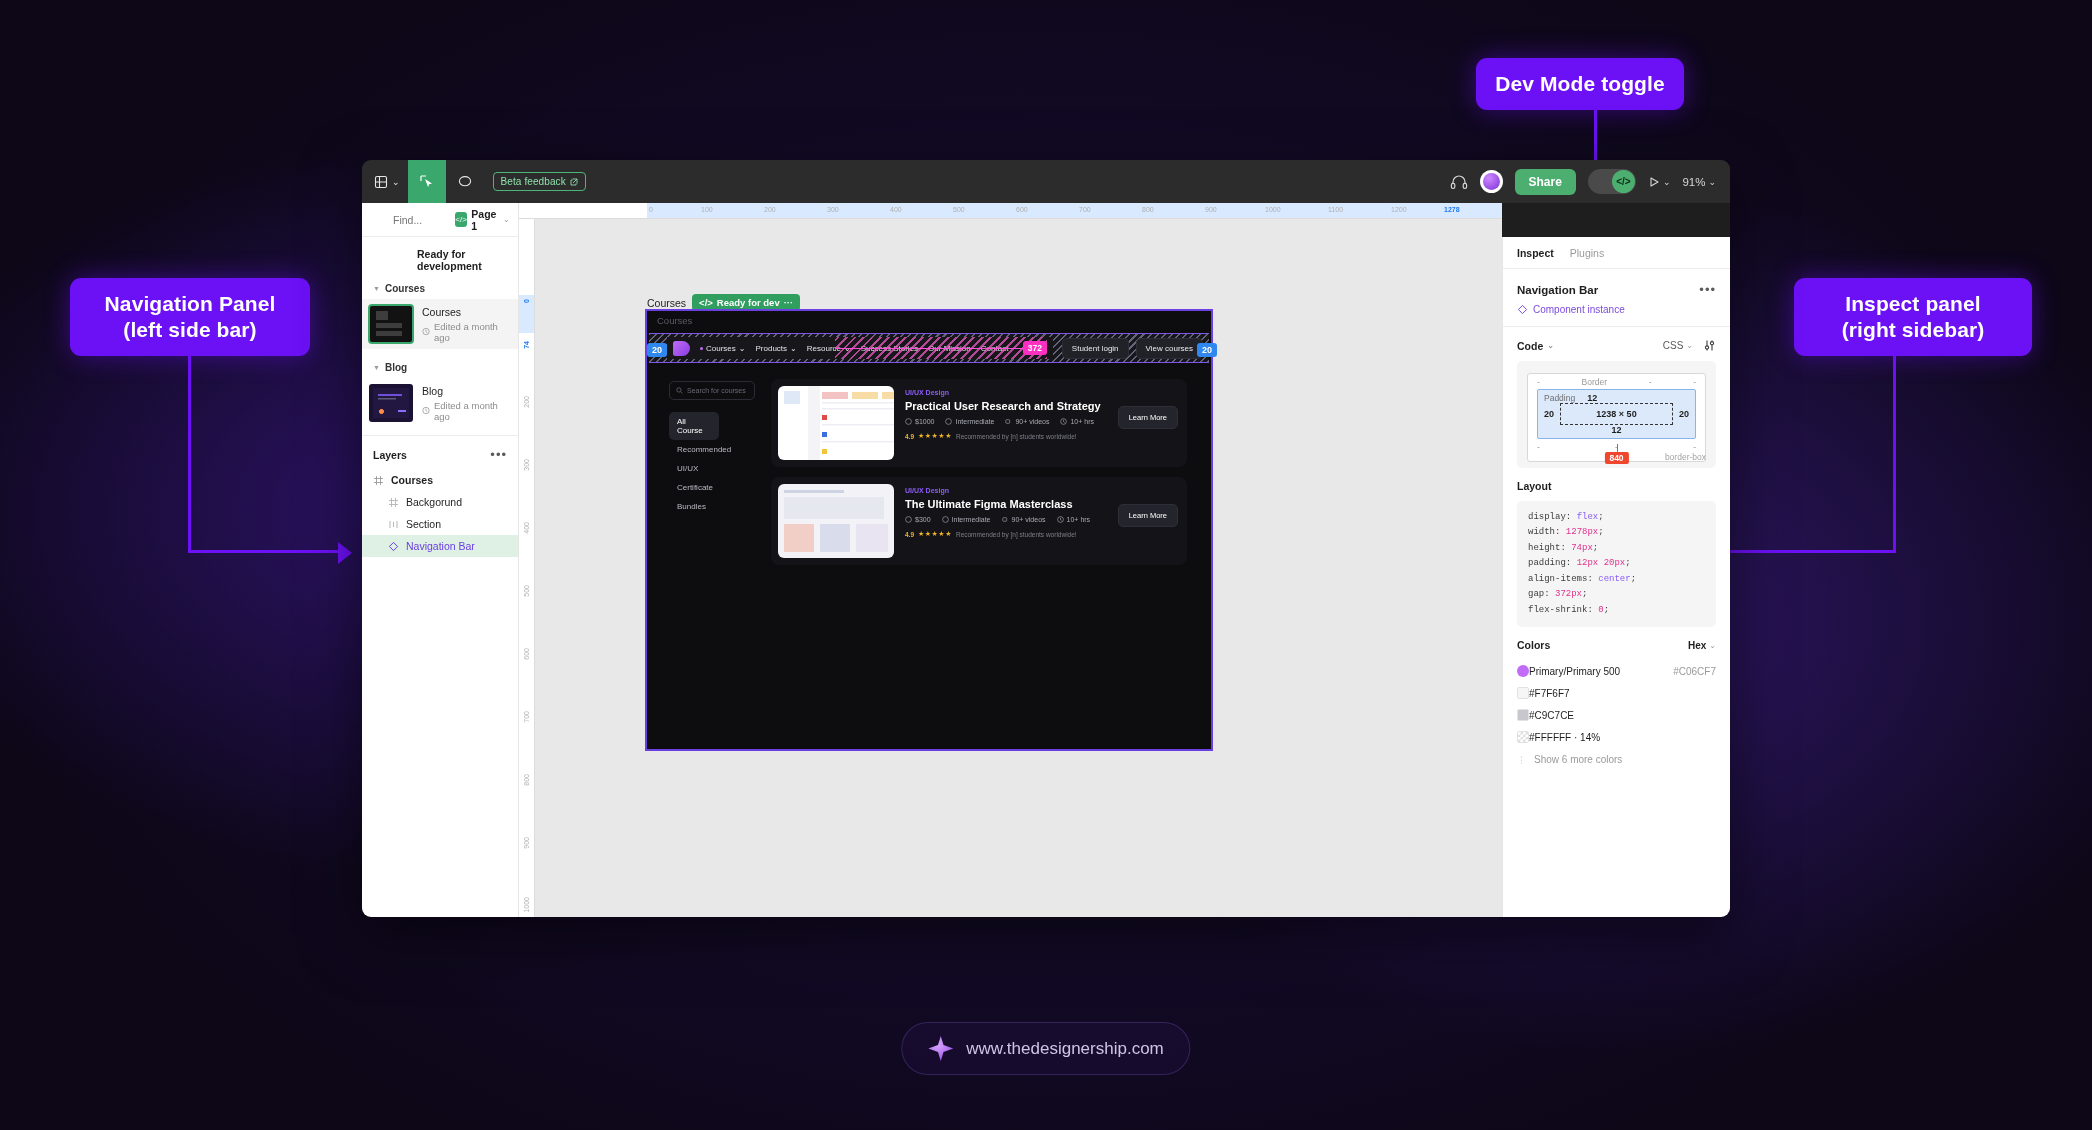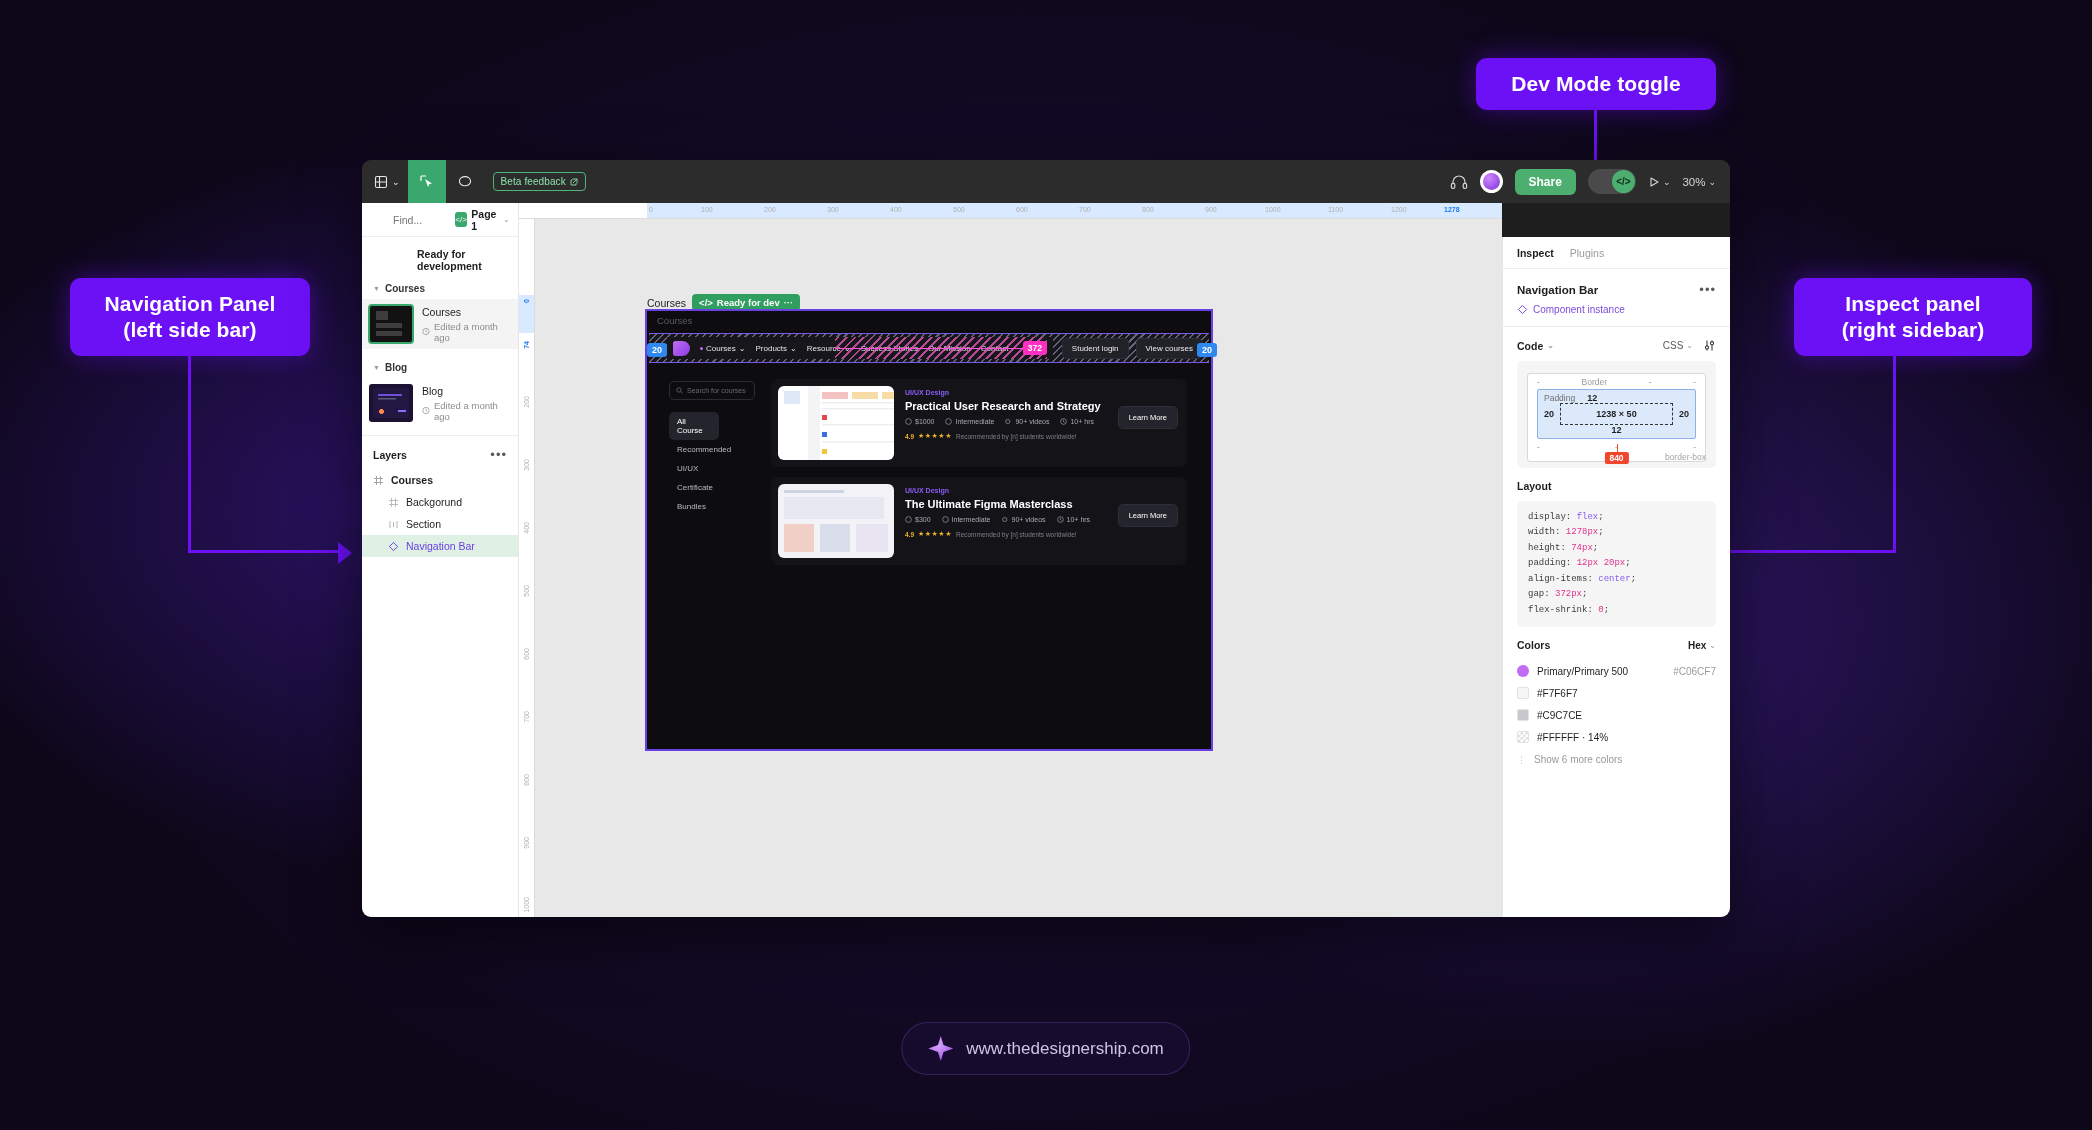--- a/index.html
+++ b/index.html
@@ -360,21 +360,21 @@
 
   .codeblock {
     margin: 0 14px; background: #f5f5f5; border-radius: 5px;
     padding: 9px 11px; font-family: "Liberation Mono", monospace;
     font-size: 9px; line-height: 1.72; color: #3d3d3d;
   }
   .cv { color: #e0318f; }
   .cv2 { color: #8b5cf6; }
 
   .color-row {
-    display: flex; align-items: center; gap: 8px;
+    display: flex; align-items: center; 
     padding: 5px 14px; font-size: 10px; color: #1e1e1e;
   }
   .sw { width: 12px; height: 12px; border-radius: 50%; flex-shrink: 0; }
   .sw.sq { border-radius: 2px; border: 1px solid #e2e2e2; }
   .sw.alpha {
     border-radius: 2px; border: 1px solid #e2e2e2;
     background-image: linear-gradient(45deg,#ddd 25%,transparent 25%,transparent 75%,#ddd 75%),
                       linear-gradient(45deg,#ddd 25%,transparent 25%,transparent 75%,#ddd 75%);
     background-size: 5px 5px; background-position: 0 0, 2.5px 2.5px;
     background-color: #fff;
@@ -404,21 +404,21 @@
   .wm-star {
     width: 25px; height: 25px;
     background: radial-gradient(circle at 38% 35%, #d9a6ff, #8a3ce0);
     clip-path: polygon(50% 0%, 61% 36%, 100% 50%, 61% 64%, 50% 100%, 39% 64%, 0% 50%, 39% 36%);
   }
   .wm-text { color: #cfc4e4; font-size: 17px; }
 </style>
 </head>
 <body>
 
-<div class="callout" style="left:1476px; top:58px; width:240px;">
+<div class="callout" style="left:1476px; top:58px; width:208px;">
   <span>Dev Mode toggle</span>
 </div>
 <div class="ann-line" style="left:1594px; top:110px; width:3px; height:58px;"></div>
 <div class="ann-arrow" style="left:1585px; top:165px; border-left:11px solid transparent; border-right:11px solid transparent; border-top:14px solid #6c10f5;"></div>
 
 <div class="callout" style="left:70px; top:278px; width:240px;">
   <div>Navigation Panel</div>
   <div>(left side bar)</div>
 </div>
 <div class="ann-line" style="left:188px; top:348px; width:3px; height:205px;"></div>
@@ -478,21 +478,21 @@
       <div class="devmode-toggle">
         <div class="devmode-knob">&lt;/&gt;</div>
       </div>
       <div class="zoom-ctl">
         <svg width="12" height="12" viewBox="0 0 12 12">
           <path d="M3 2l7 4-7 4z" fill="none" stroke="#d6d6d6" stroke-width="1.1" stroke-linejoin="round"></path>
         </svg>
         <span style="font-size:9px">⌄</span>
       </div>
       <div class="zoom-ctl">
-        <span>30%</span>
+        <span>91%</span>
         <span style="font-size:9px">⌄</span>
       </div>
     </div>
   </div>
 
   <div class="left-panel">
     <div class="lp-search">
       <svg width="11" height="11" viewBox="0 0 11 11">
         <circle cx="4.6" cy="4.6" r="3.4" fill="none" stroke="#9b9b9b" stroke-width="1.1"></circle>
         <path d="M7.2 7.2l2.6 2.6" stroke="#9b9b9b" stroke-width="1.1"></path>

